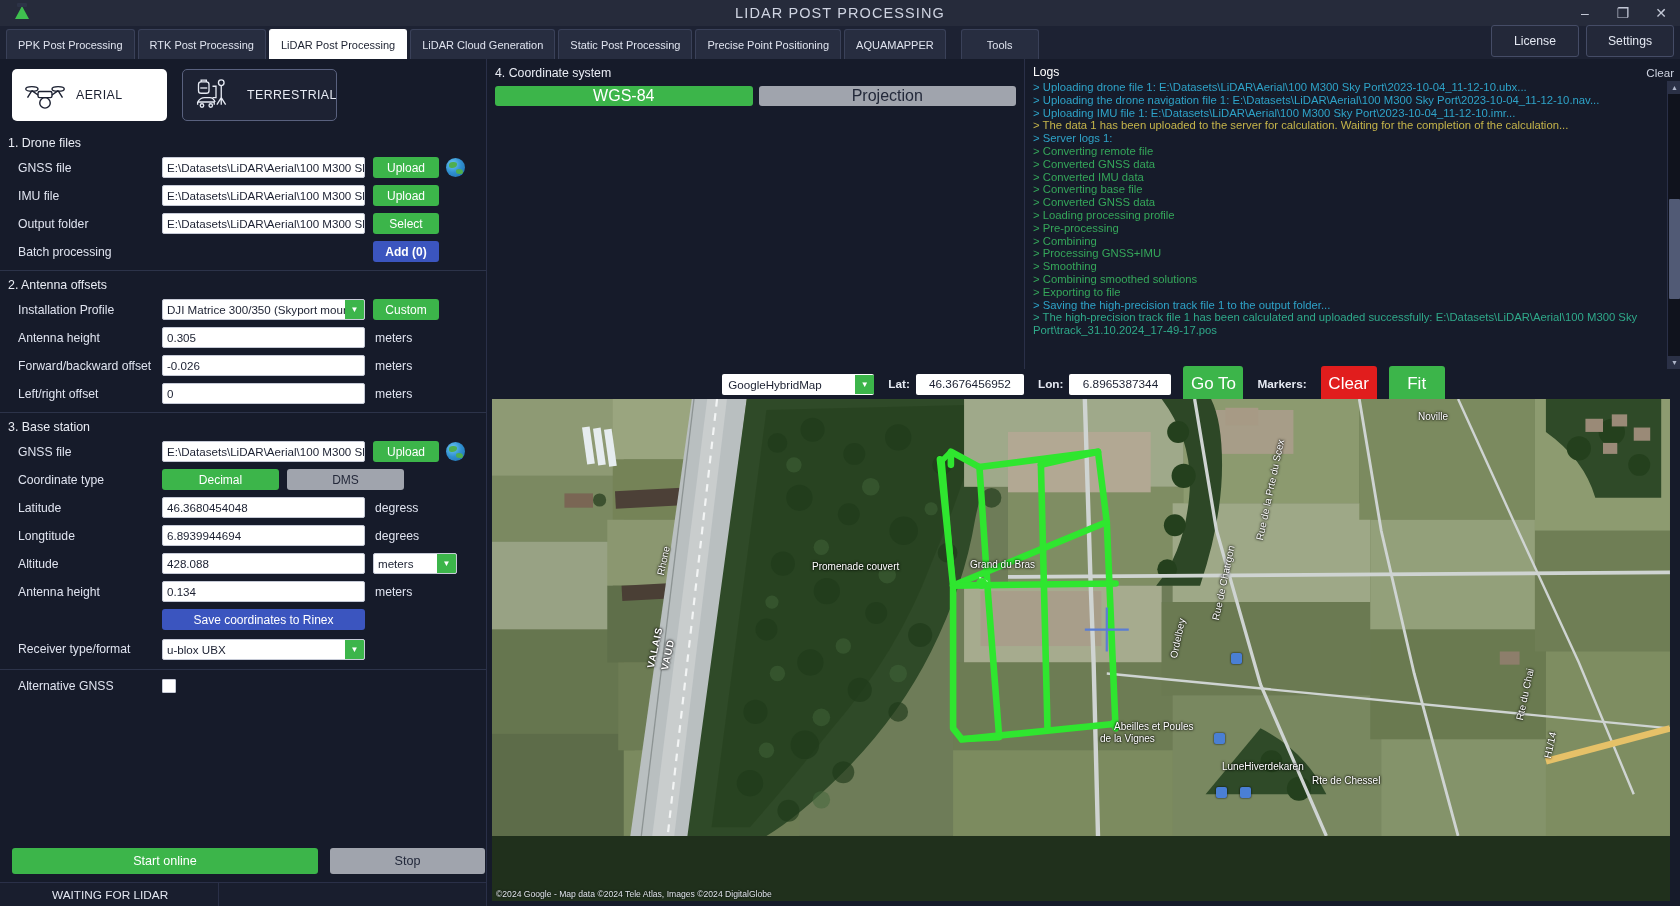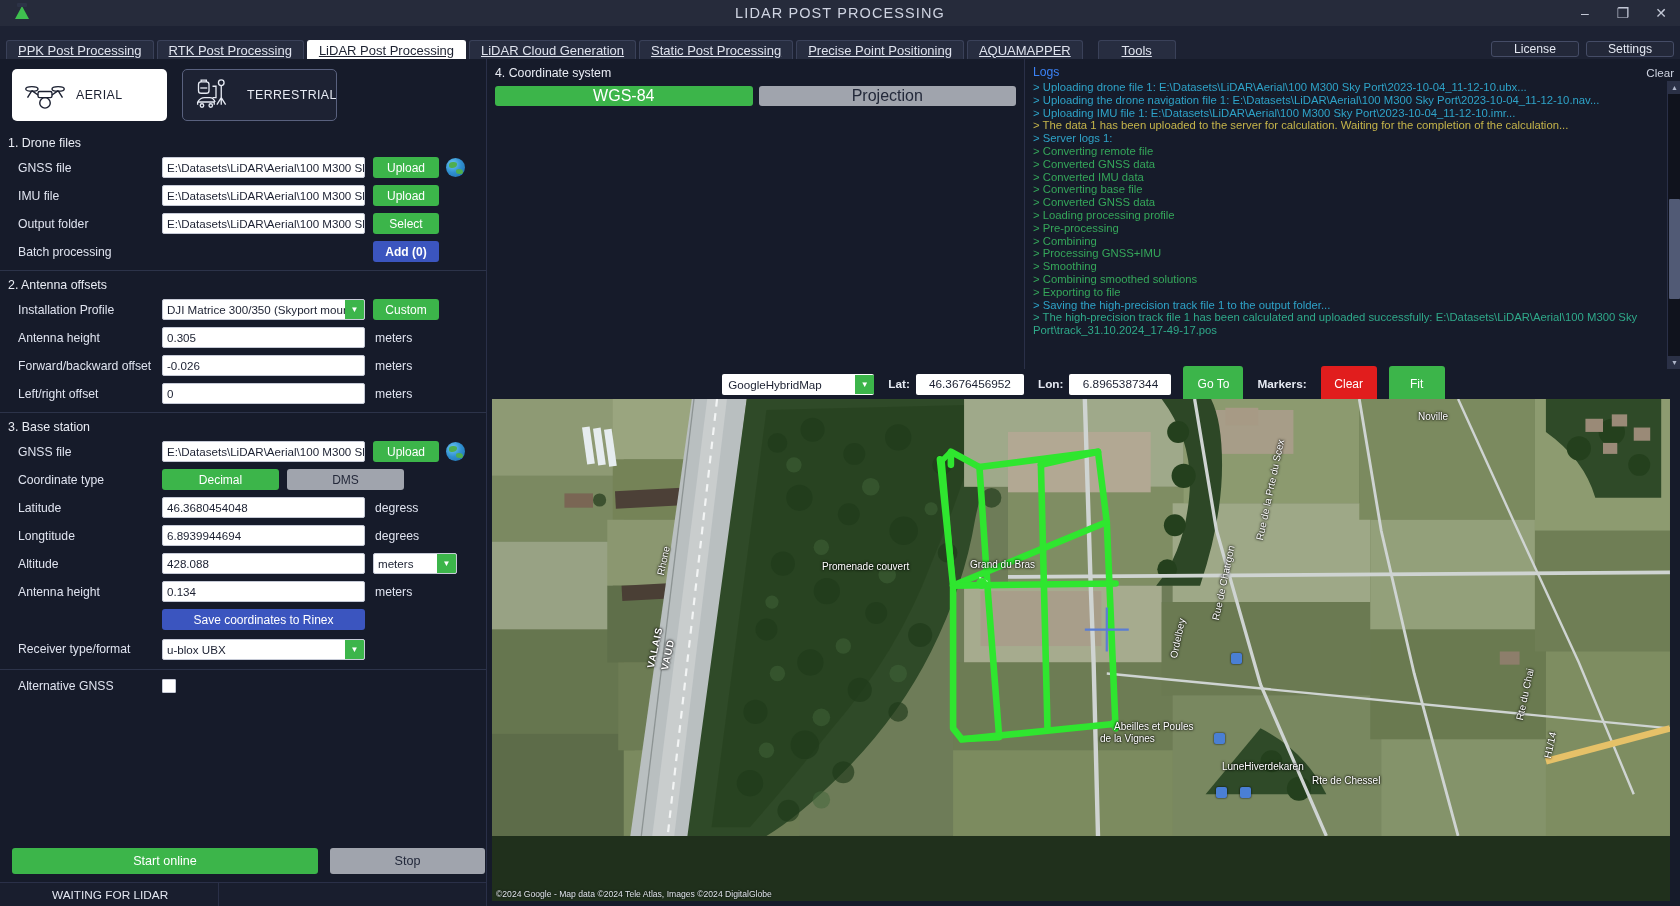--- a/index.html
+++ b/index.html
@@ -36,30 +36,30 @@
     width: 38px; height: 100%; display: flex; align-items: center; justify-content: center;
     font-size: 14px; color: #c3c8d6;
   }
 
   
   .tabbar {
     height: 33px; background: #1d2233; display: flex; align-items: flex-end;
     padding: 0 6px; gap: 3px; position: relative;
   }
   .tab {
-    height: 19px; padding: 0 11px; display: flex; align-items: center;
-    font-size: 13px; color: #dfe3ee;
+    height: 30px; padding: 0 11px; display: flex; align-items: center;
+    font-size: 11px; color: #dfe3ee;
     background: #272d40; border: 1px solid #3a4159;
-    border-bottom: none; border-radius: 3px 3px 0 0; text-decoration: underline;
+    border-bottom: none; border-radius: 3px 3px 0 0;
   }
   .tab.active { background: #ffffff; color: #1c2130; border-color: #ffffff; font-weight: 400; }
   .tab.spaced { margin-left: 12px; }
   .tabbar-right { margin-left: auto; display: flex; gap: 7px; padding-bottom: 2px; }
   .ghost-btn {
-    height: 16px; min-width: 88px; padding: 0 14px;
+    height: 32px; min-width: 88px; padding: 0 14px;
     display: flex; align-items: center; justify-content: center;
     background: #232839; border: 1px solid #454c66; border-radius: 3px;
     font-size: 12.2px; color: #e4e8f2;
   }
 
   
   .body { display: flex; height: calc(906px - 26px - 33px); }
 
   
   .left {
@@ -165,21 +165,21 @@
   .coord-seg { display: flex; gap: 6px; }
   .coord-seg div {
     flex: 1; height: 20px; display: flex; align-items: center; justify-content: center;
     font-size: 16px; border-radius: 3px;
   }
   .coord-seg .on { background: #3cb54a; color: #fff; }
   .coord-seg .off { background: #a0a4ad; color: #23293a; }
 
   .logs-panel { flex: 1; display: flex; flex-direction: column; padding: 6px 0 0 0; position: relative; }
   .logs-head { display: flex; align-items: center; padding: 0 6px 2px 8px; }
-  .logs-title { font-size: 12.2px; color: #3b82f6; }
+  .logs-title { font-size: 12.2px; color: #ffffff; }
   .logs-clear { margin-left: auto; font-size: 11.6px; color: #cfd4e2; }
   .logs-box {
     flex: 1; margin: 0 0 0 0; overflow: hidden; position: relative;
     display: flex;
   }
   .logs-lines {
     flex: 1; padding: 0 8px 0 8px; font-size: 11.3px; line-height: 12.8px;
     overflow: hidden;
   }
   .logline { white-space: normal; word-break: break-word; }
@@ -212,21 +212,21 @@
   .mt-select .txt { flex: 1; }
   .mt-select .arrow { width: 19px; height: 19px; background: #3cb54a; display: flex;
      align-items: center; justify-content: center; color: #fff; font-size: 8px; flex: 0 0 19px; }
   .mt-label { font-size: 11.8px; color: #e6eaf3; margin: 0 6px 0 14px; font-weight: bold; }
   .mt-input {
     height: 21px; background: #fff; color: #1b2031; border-radius: 2px;
     display: flex; align-items: center; justify-content: center; font-size: 11.8px;
   }
   .mt-input.lat { width: 108px; } .mt-input.lon { width: 102px; }
   .mt-btn { height: 37px; border-radius: 3px; display: flex; align-items: center;
-    justify-content: center; font-size: 12px; color: #fff; }
+    justify-content: center; font-size: 17px; color: #fff; }
   .mt-btn.goto { width: 60px; background: #3cb54a; margin-left: 12px; }
   .mt-btn.clear { width: 56px; background: #e11d1d; margin-left: 8px; }
   .mt-btn.fit { width: 56px; background: #3cb54a; margin-left: 12px; }
 
   
   .map-wrap { flex: 1; position: relative; overflow: hidden; background: #20301c;
      margin: 0 10px 5px 5px; }
   .map-canvas { position: absolute; inset: 0; }
   .map-attrib {
     position: absolute; left: 4px; bottom: 2px; font-size: 8.6px; color: #dfe4ea;
@@ -652,21 +652,21 @@
         <path d="M444,168 l0,-6 l8,4 z" fill="#ffffff"></path>
         <circle cx="446" cy="168" r="5" fill="#2fe62f"></circle>
         <g stroke="#5a7dd4" stroke-width="2" fill="none">
           <path d="M560,190 L560,230 M540,210 L580,210"></path>
         </g>
       </svg>
 
       <div class="map-lbl rot" style="left:163px;top:175px">Rhone</div>
       <div class="map-lbl rot" style="left:153px;top:268px;font-weight:bold;letter-spacing:1px">VALAIS</div>
       <div class="map-lbl rot" style="left:167px;top:270px;font-weight:bold;letter-spacing:1px">VAUD</div>
-      <div class="map-lbl" style="left:330px;top:162px">Promenade couvert</div>
+      <div class="map-lbl" style="left:320px;top:162px">Promenade couvert</div>
       <div class="map-lbl" style="left:478px;top:160px">Grand du Bras</div>
       <div class="map-lbl" style="left:622px;top:322px">Abeilles et Poules</div>
       <div class="map-lbl" style="left:608px;top:334px">de la Vignes</div>
       <div class="map-lbl" style="left:730px;top:362px">LuneHiverdekaren</div>
       <div class="map-lbl" style="left:820px;top:376px">Rte de Chessel</div>
       <div class="map-lbl" style="left:926px;top:12px">Noville</div>
       <div class="map-lbl rot" style="left:762px;top:140px">Rue de la Prte du Scex</div>
       <div class="map-lbl rot" style="left:718px;top:220px">Rue de Chatrgon</div>
       <div class="map-lbl rot" style="left:676px;top:258px">Ordelbey</div>
       <div class="map-lbl rot" style="left:1022px;top:320px">Rte du Chai</div>

